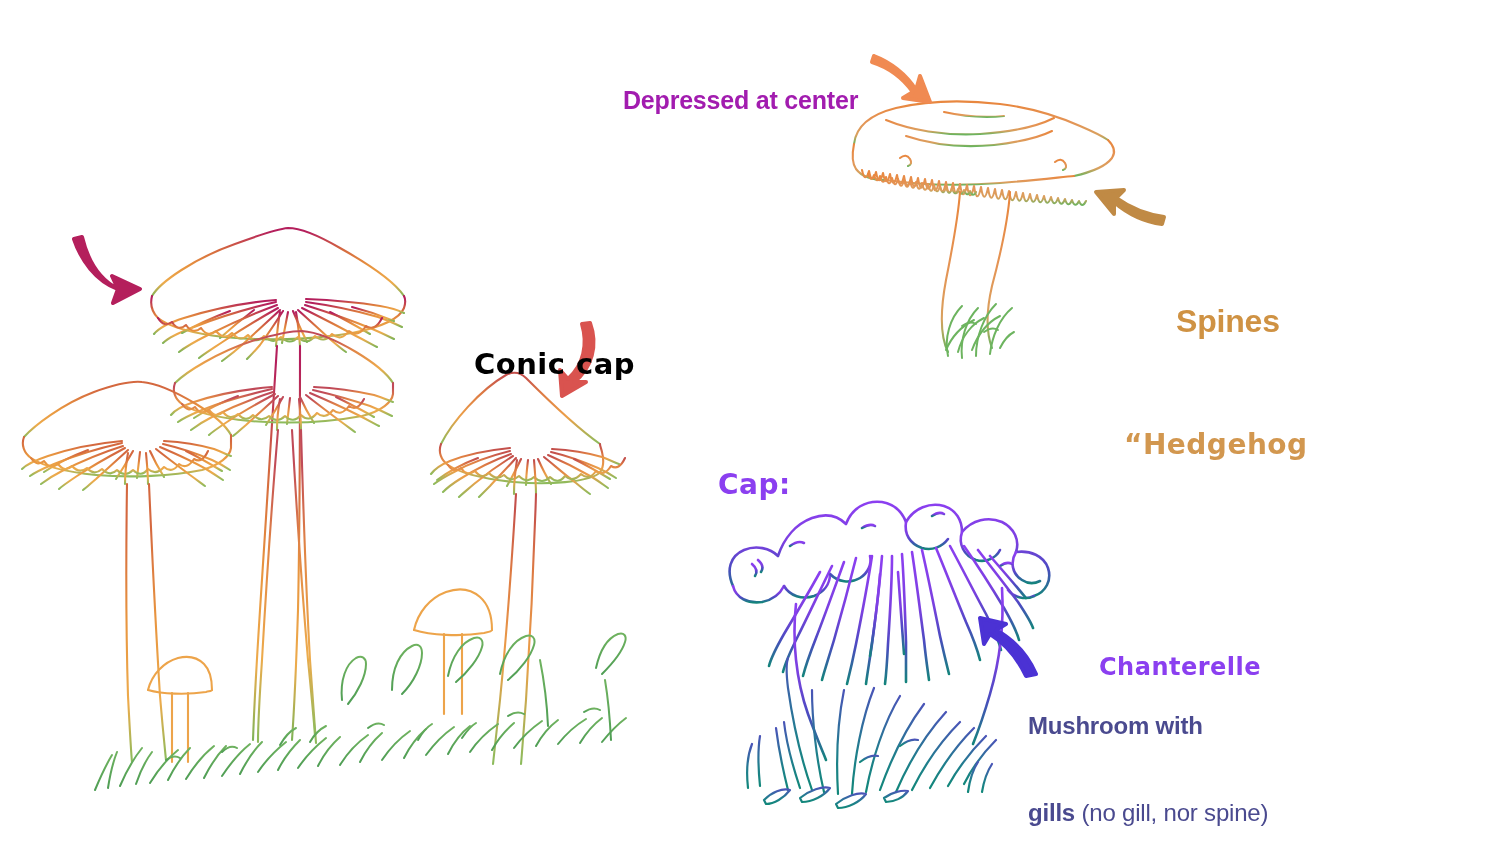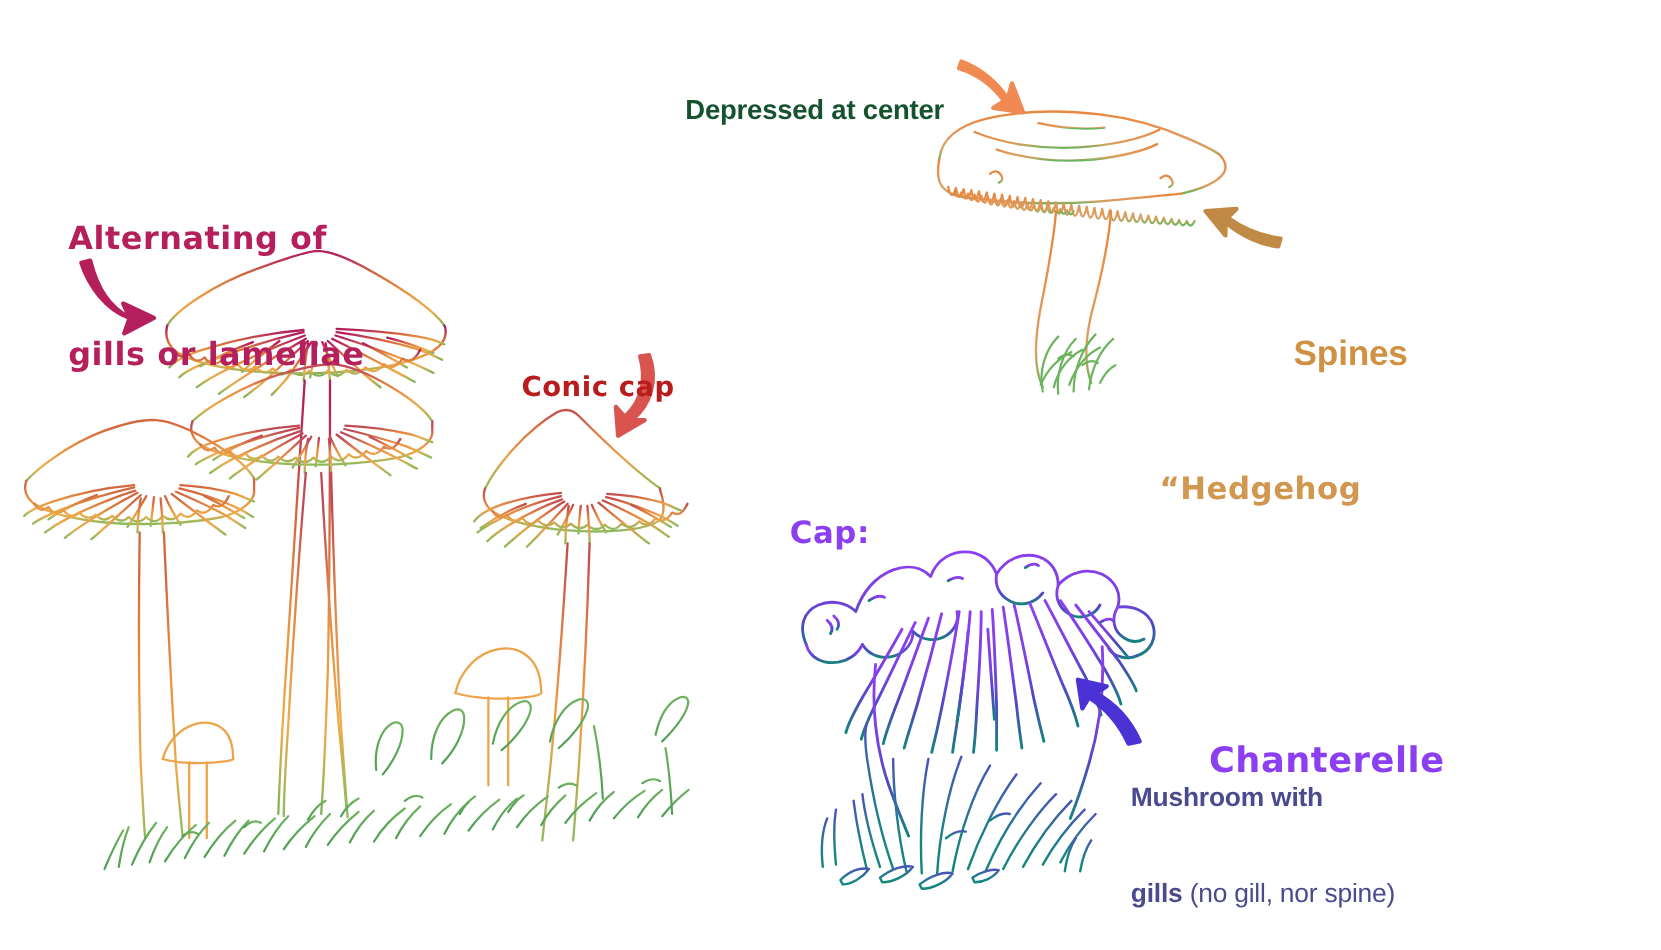--- a/index.html
+++ b/index.html
@@ -36,26 +36,26 @@
     font-weight: 700;
     letter-spacing: 0.5px;
   }
   .sans {
     font-family: "Liberation Sans", sans-serif;
     font-weight: 700;
     letter-spacing: -0.2px;
   }
 
   #lbl-gills      { left: 62px;   top: 128px;  font-size: 29px; color: #b41f5c; }
-  #lbl-conic      { left: 474px;  top: 276px;  font-size: 25px; color: #b91c1c; }
-  #lbl-depressed  { left: 623px;  top: 24px;   font-size: 25px; color: #14532d; }
+  #lbl-conic      { left: 474px;  top: 276px;  font-size: 29px; color: #000000; }
+  #lbl-depressed  { left: 623px;  top: 24px;   font-size: 25px; color: #a21caf; }
   #lbl-spines     { left: 1176px; top: 224px;  font-size: 32px; color: #cf9243; }
-  #lbl-hedgehog   { left: 1054px; top: 360px;  font-size: 28px; color: #d2974f; }
+  #lbl-hedgehog   { left: 1124px; top: 360px;  font-size: 28px; color: #d2974f; }
   #lbl-cap        { left: 718px;  top: 400px;  font-size: 28px; color: #8b3ff0; text-align: center; }
-  #lbl-chanterelle{ left: 1099px; top: 594px;  font-size: 32px; color: #8b3ff0; }
+  #lbl-chanterelle{ left: 1099px; top: 594px;  font-size: 24px; color: #8b3ff0; }
   #lbl-folds      { left: 1028px; top: 652px;  font-size: 24px; color: #4a4a8f; }
   #lbl-folds .thin { font-weight: 400; }
 </style>
 </head>
 <body>
 
 <div id="stage">
 
   <svg id="artboard" viewBox="0 0 1510 864" xmlns="http://www.w3.org/2000/svg">
     <defs>
@@ -450,24 +450,20 @@
                C 903 78, 888 67, 872 62 Z" fill="#f08a52" stroke="#f08a52" stroke-width="4" stroke-linejoin="round"></path>
 
       <path d="M1162 224 C 1146 222, 1128 214, 1114 202 L 1114 214 L 1096 192 L 1124 190
                L 1116 198 C 1130 208, 1148 215, 1164 217 Z" fill="#c08a45" stroke="#c08a45" stroke-width="4" stroke-linejoin="round"></path>
 
       <path d="M1036 674 C 1028 656, 1014 640, 996 630 L 1006 624 L 980 618 L 984 644
                L 990 634 C 1006 644, 1018 659, 1026 676 Z" fill="#4b32d4" stroke="#4b32d4" stroke-width="4" stroke-linejoin="round"></path>
     </g>
   </svg>
 
-  <div class="lbl hand" id="lbl-gills">
-    <div>Alternating of</div>
-    <div>gills or lamellae</div>
-  </div>
 
   <div class="lbl hand" id="lbl-conic">
     <div>Conic cap</div>
   </div>
 
   <div class="lbl sans" id="lbl-depressed">
     <div>Depressed at center</div>
   </div>
 
   <div class="lbl sans" id="lbl-spines">

